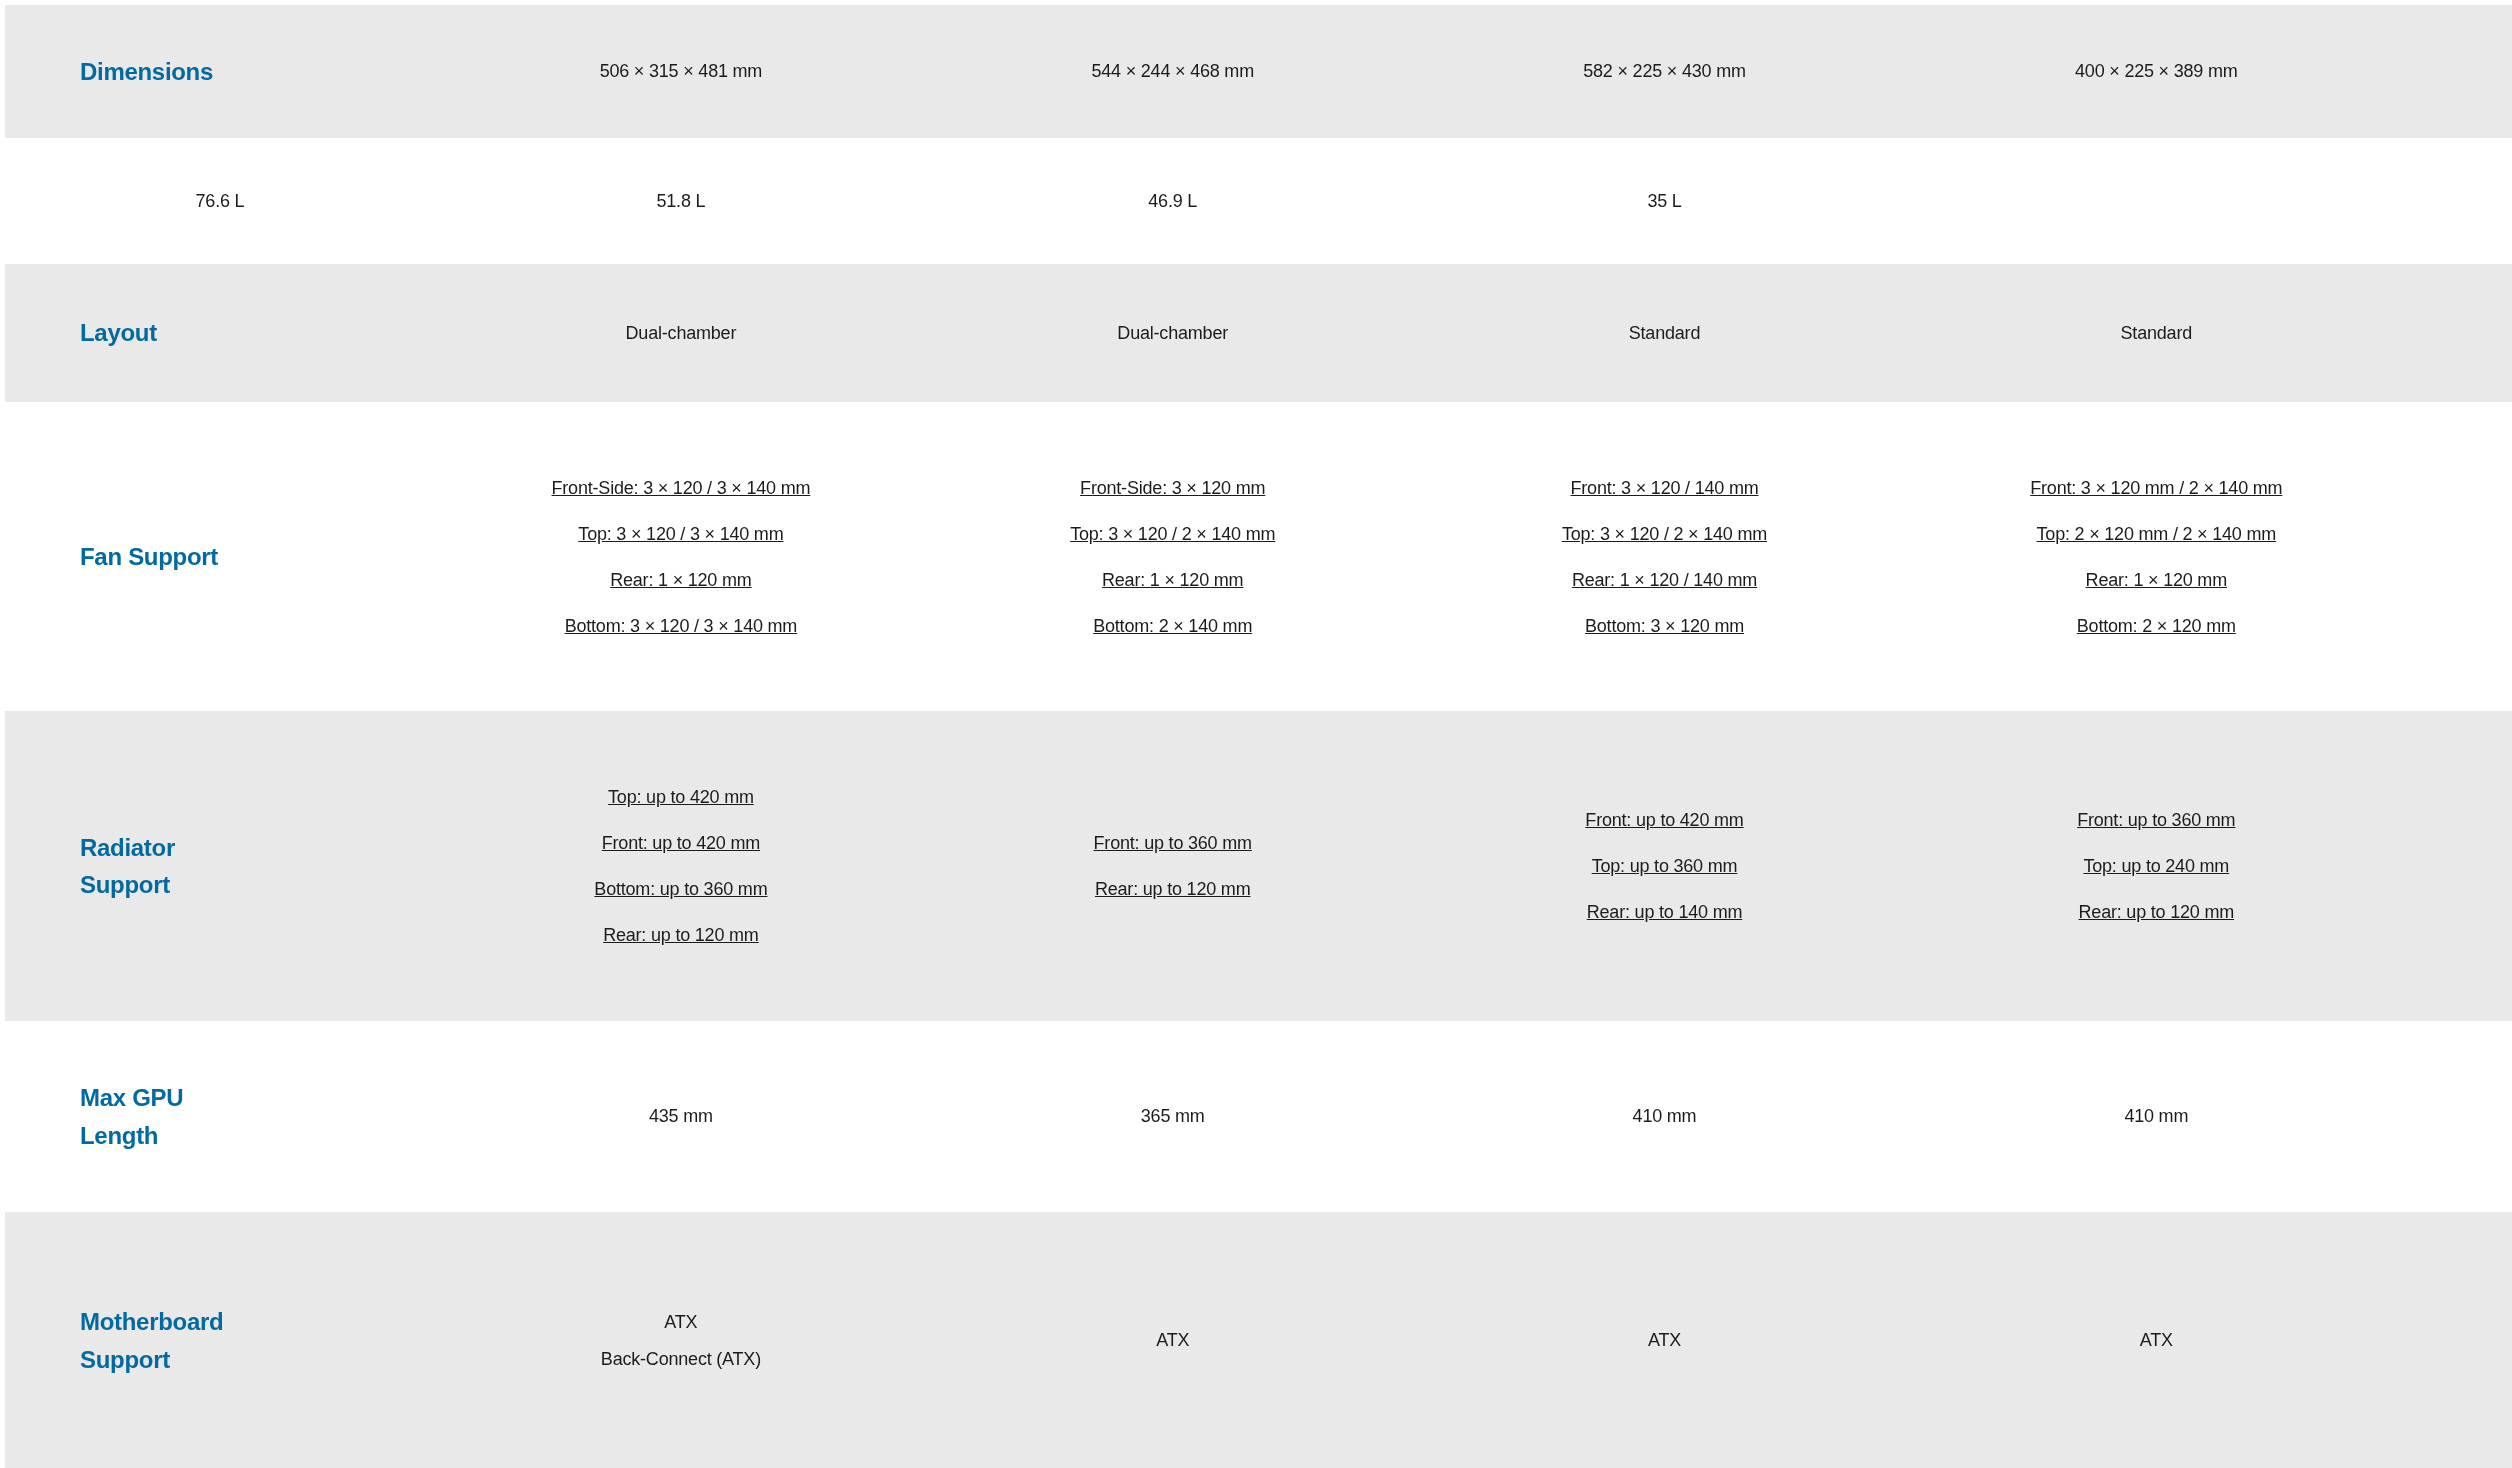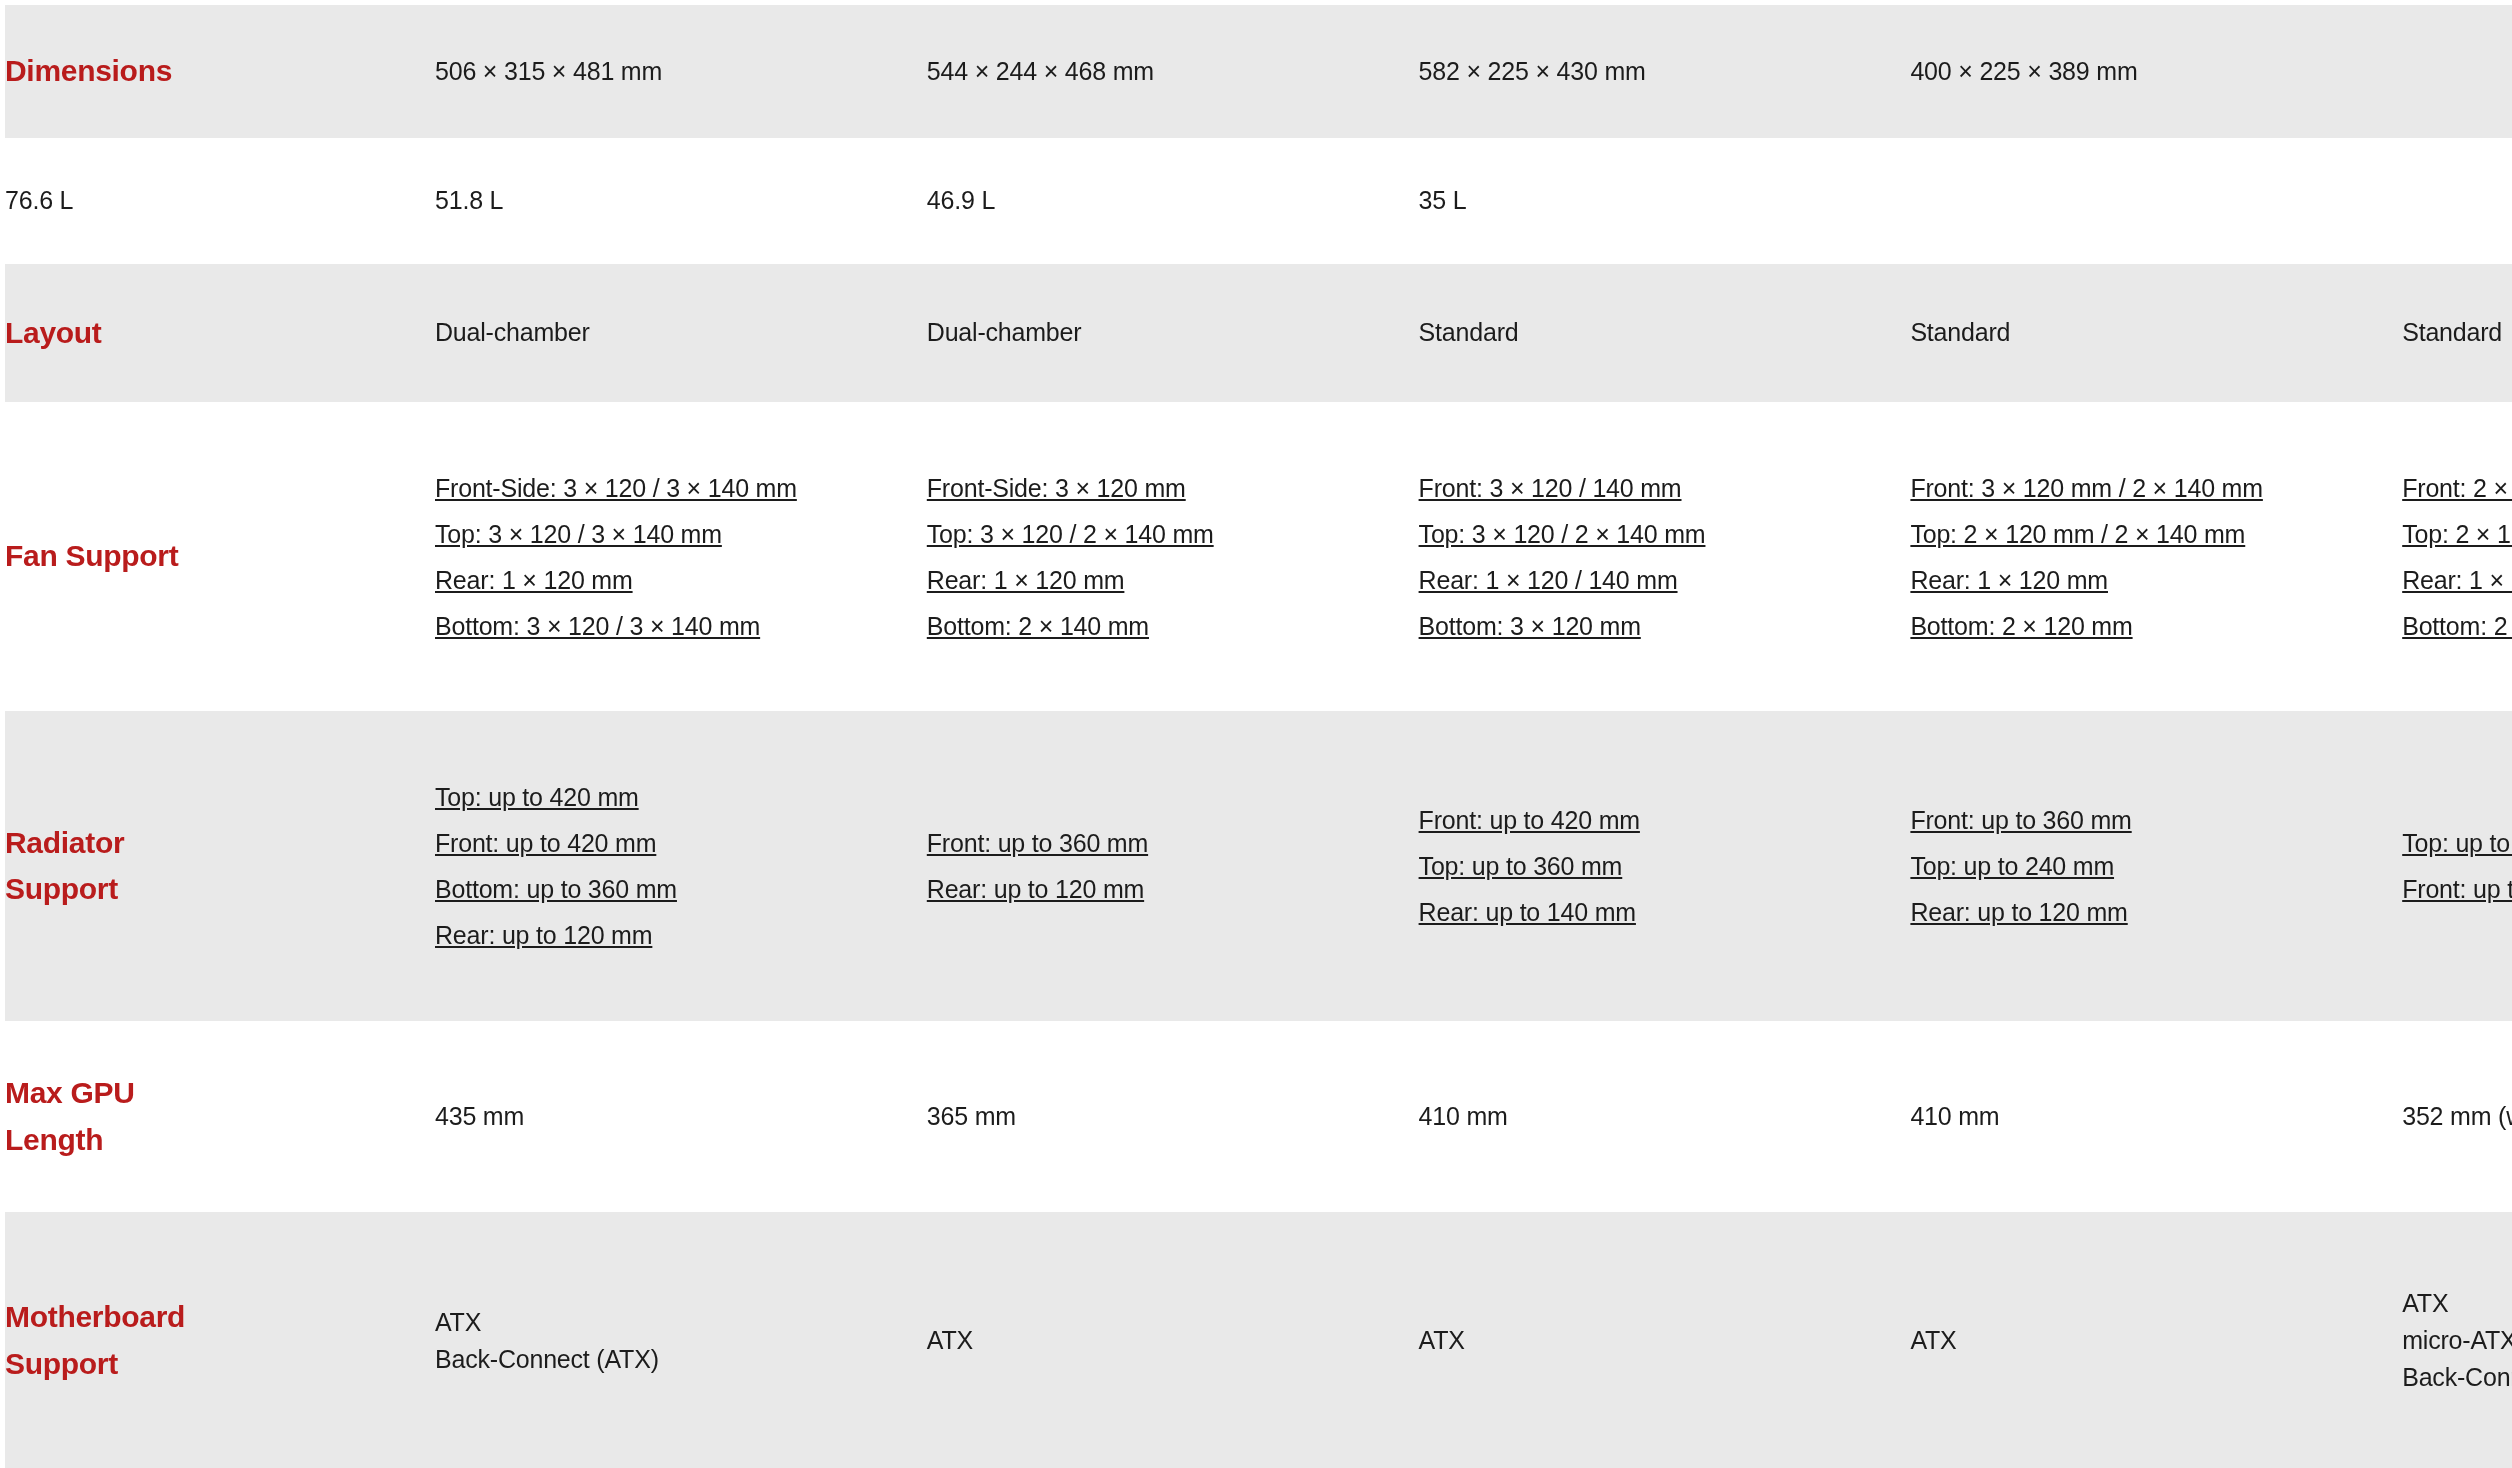--- a/index.html
+++ b/index.html
@@ -22,29 +22,31 @@
   }
   .row {
     display: grid;
     grid-template-columns: 430px repeat(5, 1fr);
     align-items: center;
   }
   .row.gray { background: #e9e9e9; }
   .row.white { background: #ffffff; }
   .label {
     font-weight: 700;
-    font-size: 30px;
+    font-size: 24px;
     line-height: 1.55;
-    color: #b91c1c;
+    color: #0369a1;
     white-space: pre-line;
+    padding-left: 75px;
     letter-spacing: -0.3px;
   }
   .cell {
-    font-size: 25px;
+    font-size: 18px;
     color: #1c1c1c;
+    text-align: center;
     white-space: pre-line;
     line-height: 1.5;
     letter-spacing: -0.2px;
   }
   .h1 { height: 133px; }
   .h2 { height: 126px; }
   .h3 { height: 138px; }
   .h4 { height: 309px; }
   .h5 { height: 310px; }
   .h6 { height: 191px; }

